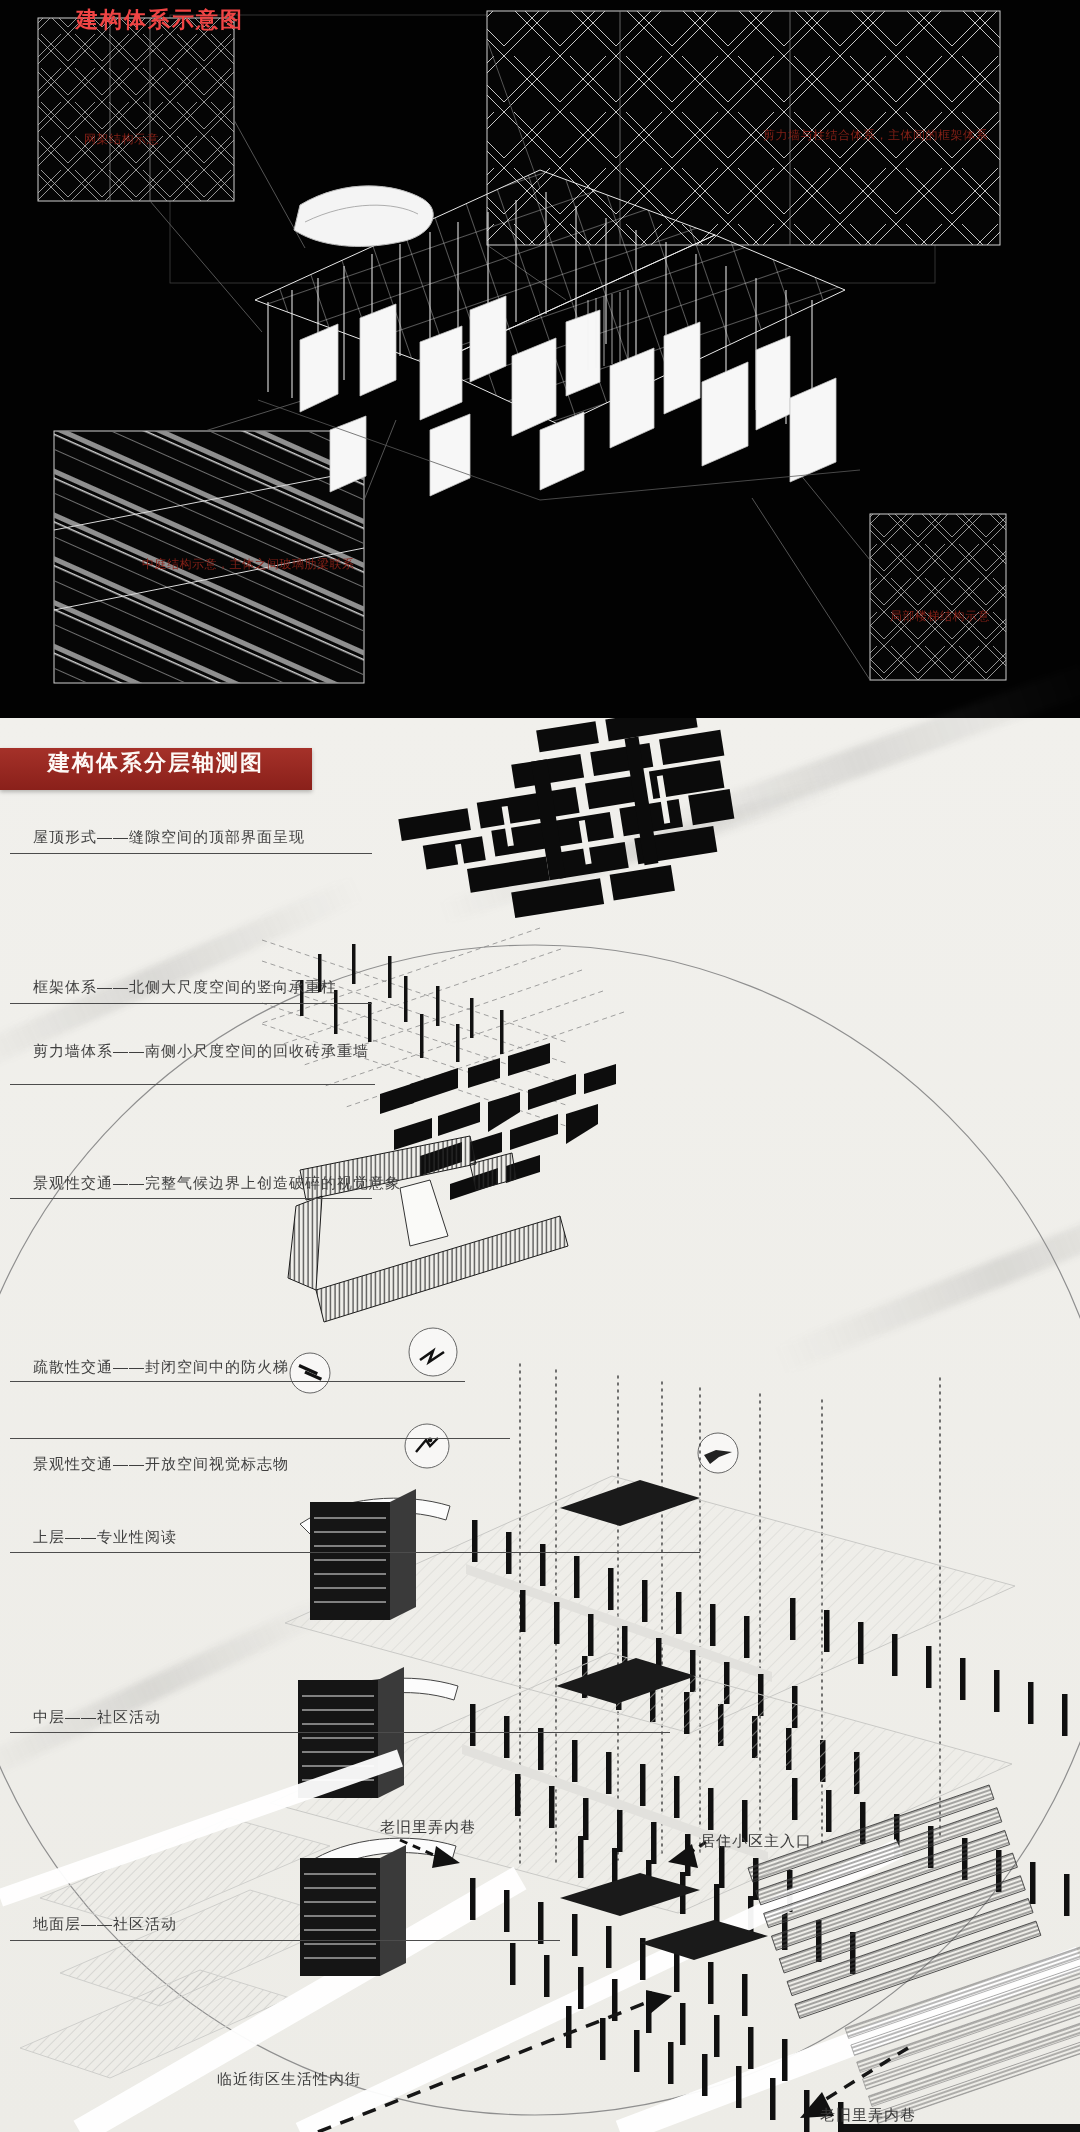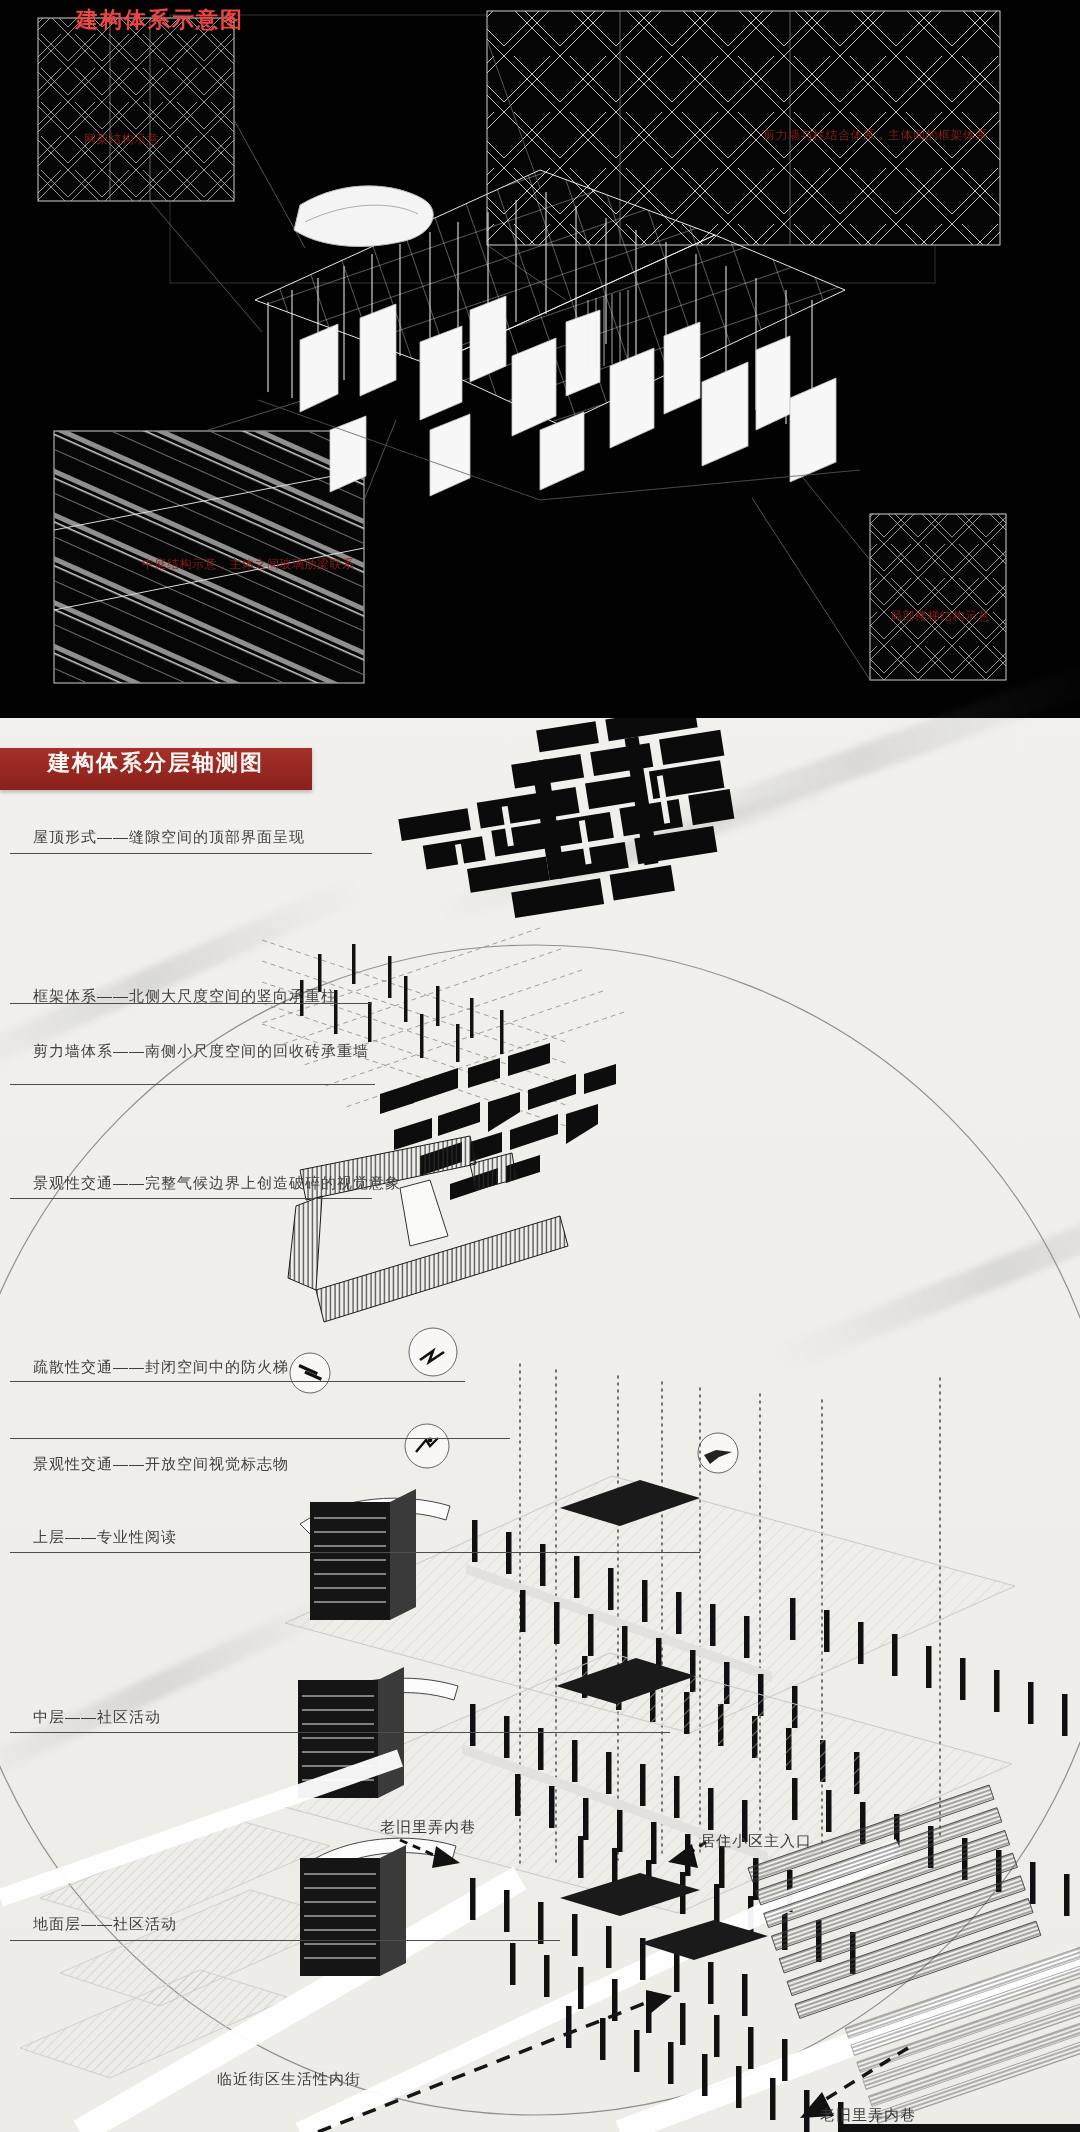--- a/index.html
+++ b/index.html
@@ -409,21 +409,21 @@
         <path d="M318,1414 L648,1284" stroke="#161616" stroke-width="3.5" stroke-dasharray="14 10" fill="none"></path>
         <polygon points="646,1272 672,1278 650,1296" fill="#111"></polygon>
         <path d="M908,1330 L818,1386" stroke="#161616" stroke-width="3.5" stroke-dasharray="12 9" fill="none"></path>
         <polygon points="822,1374 800,1400 834,1398" fill="#111"></polygon>
       </g>
     </svg>
 
     <div class="layer-label" style="top:110px">屋顶形式——缝隙空间的顶部界面呈现</div>
     <div class="layer-line" style="top:135px;width:362px"></div>
 
-    <div class="layer-label" style="top:269px">框架体系——北侧大尺度空间的竖向承重柱</div>
+    <div class="layer-label" style="top:260px">框架体系——北侧大尺度空间的竖向承重柱</div>
     <div class="layer-line" style="top:285px;width:362px"></div>
 
     <div class="layer-label" style="top:324px">剪力墙体系——南侧小尺度空间的回收砖承重墙</div>
     <div class="layer-line" style="top:366px;width:365px"></div>
 
     <div class="layer-label" style="top:456px">景观性交通——完整气候边界上创造破碎的视觉意象</div>
     <div class="layer-line" style="top:480px;width:362px"></div>
 
     <div class="layer-label" style="top:640px">疏散性交通——封闭空间中的防火梯</div>
     <div class="layer-line" style="top:663px;width:455px"></div>

